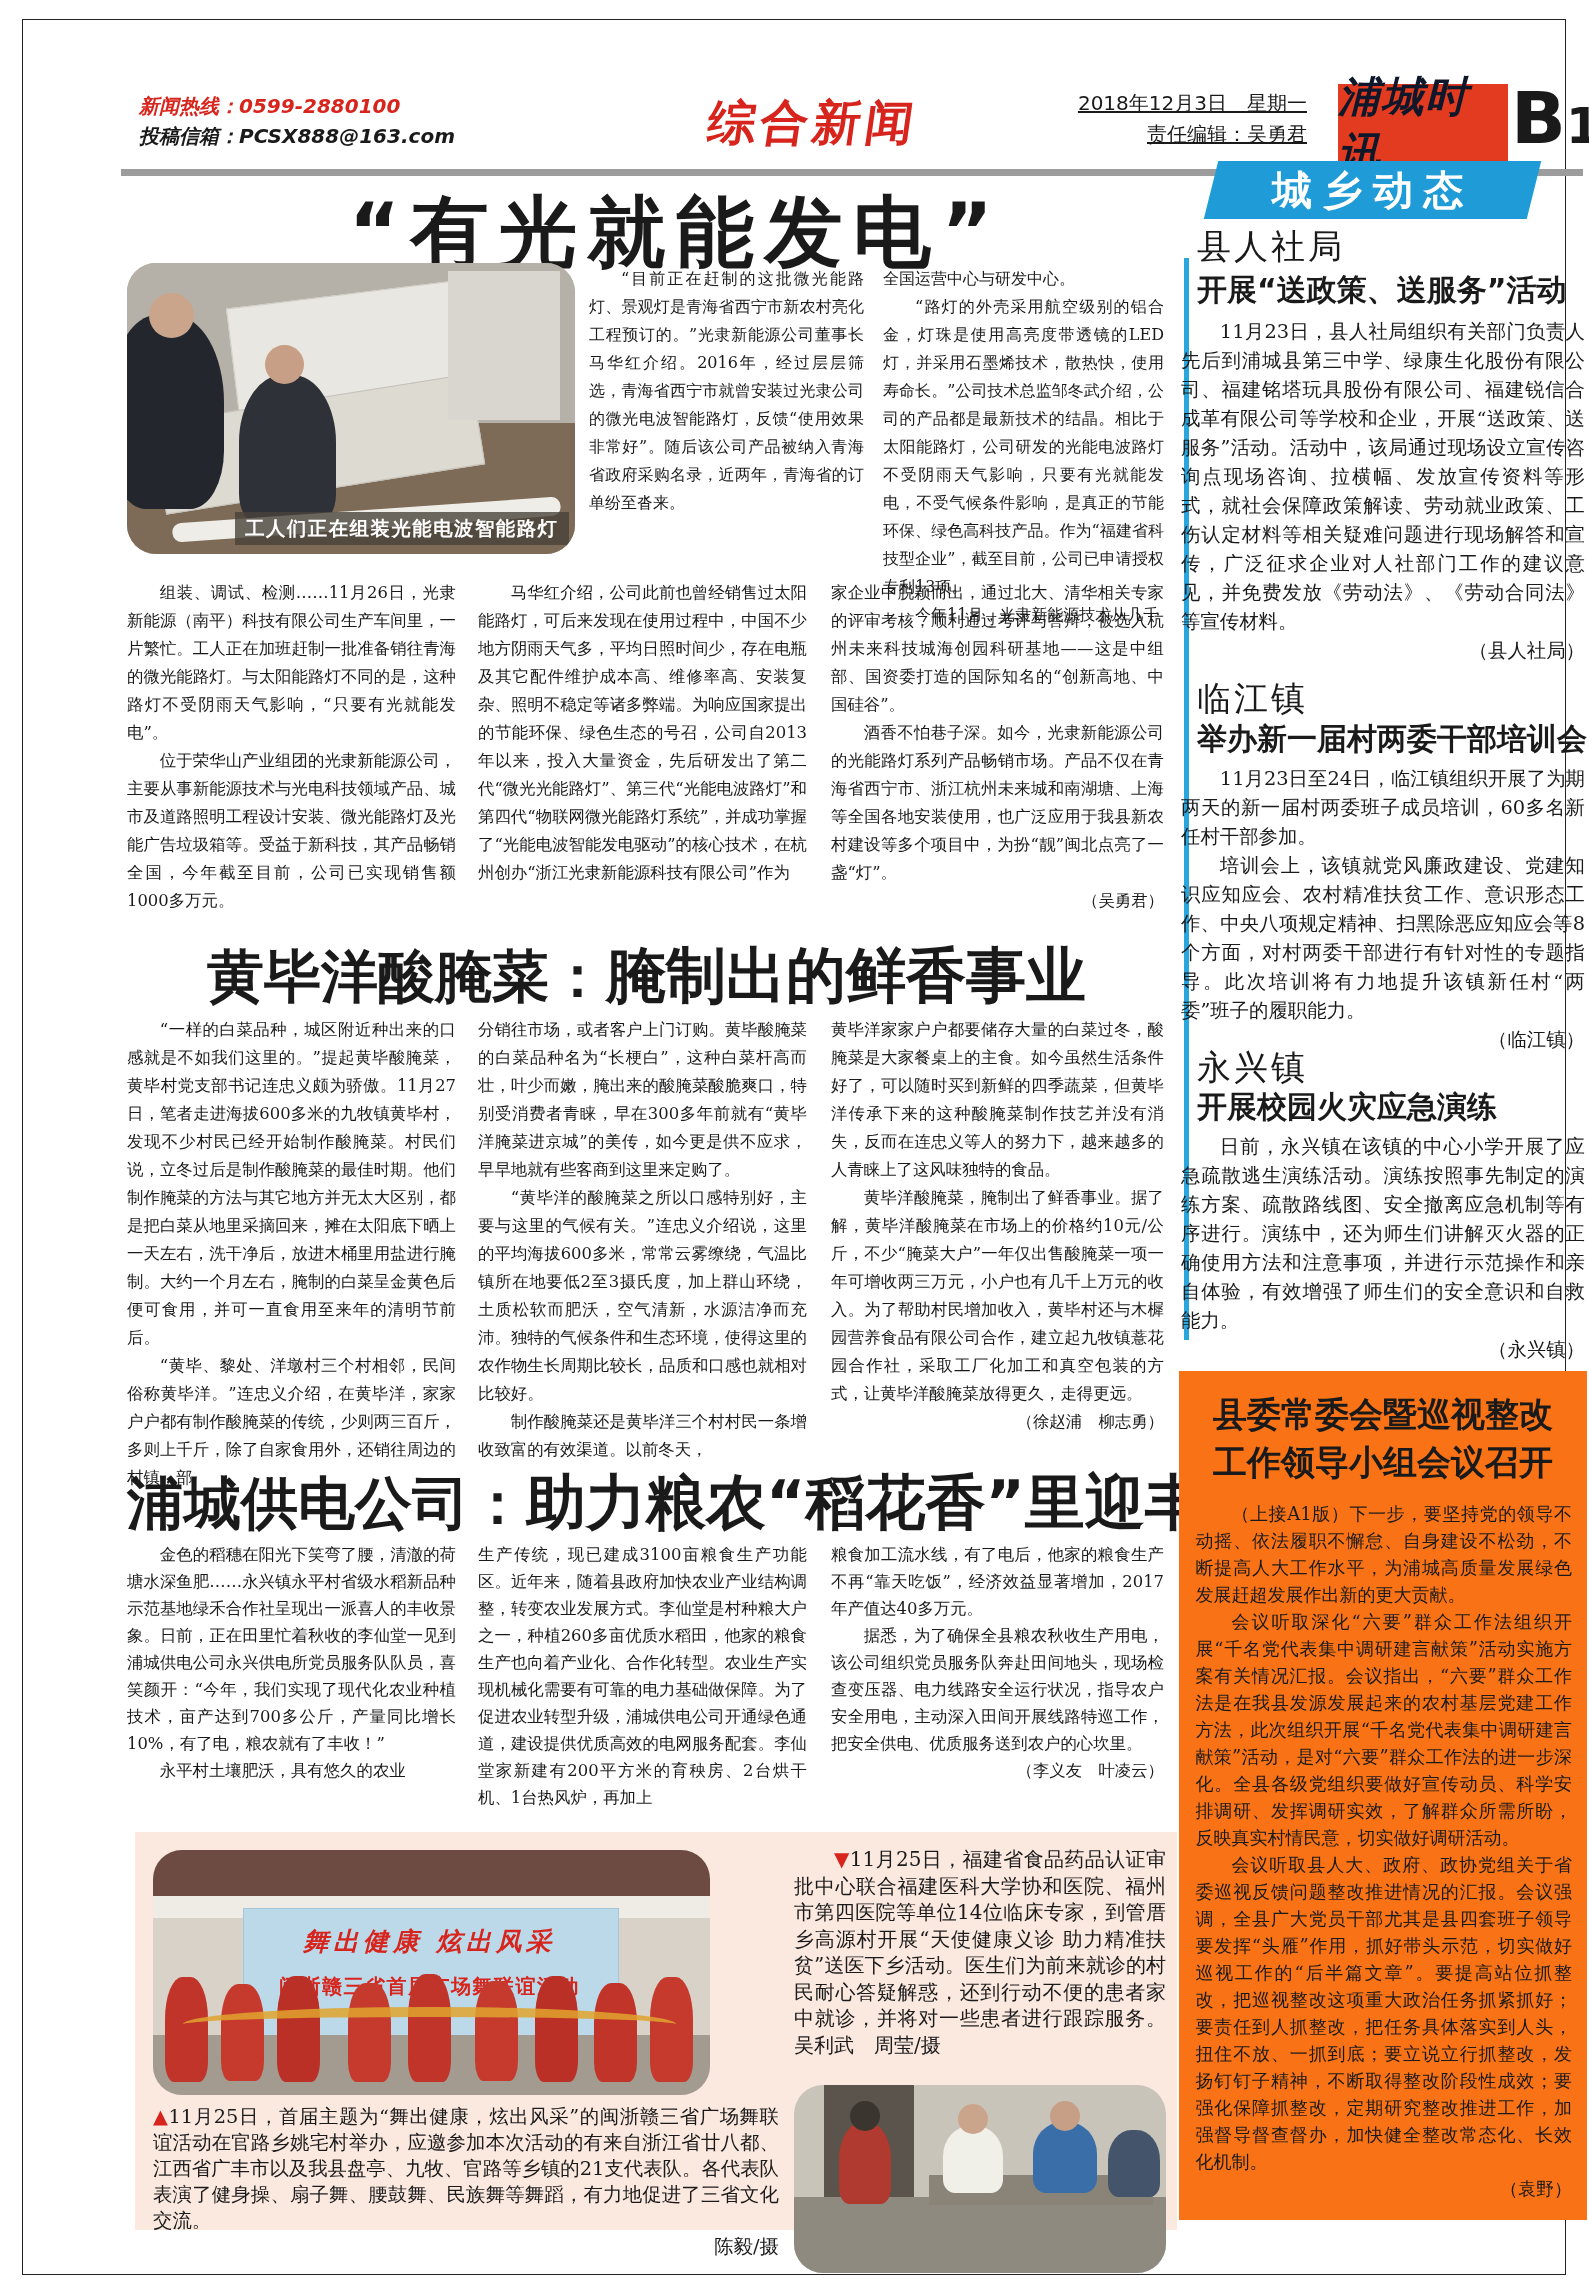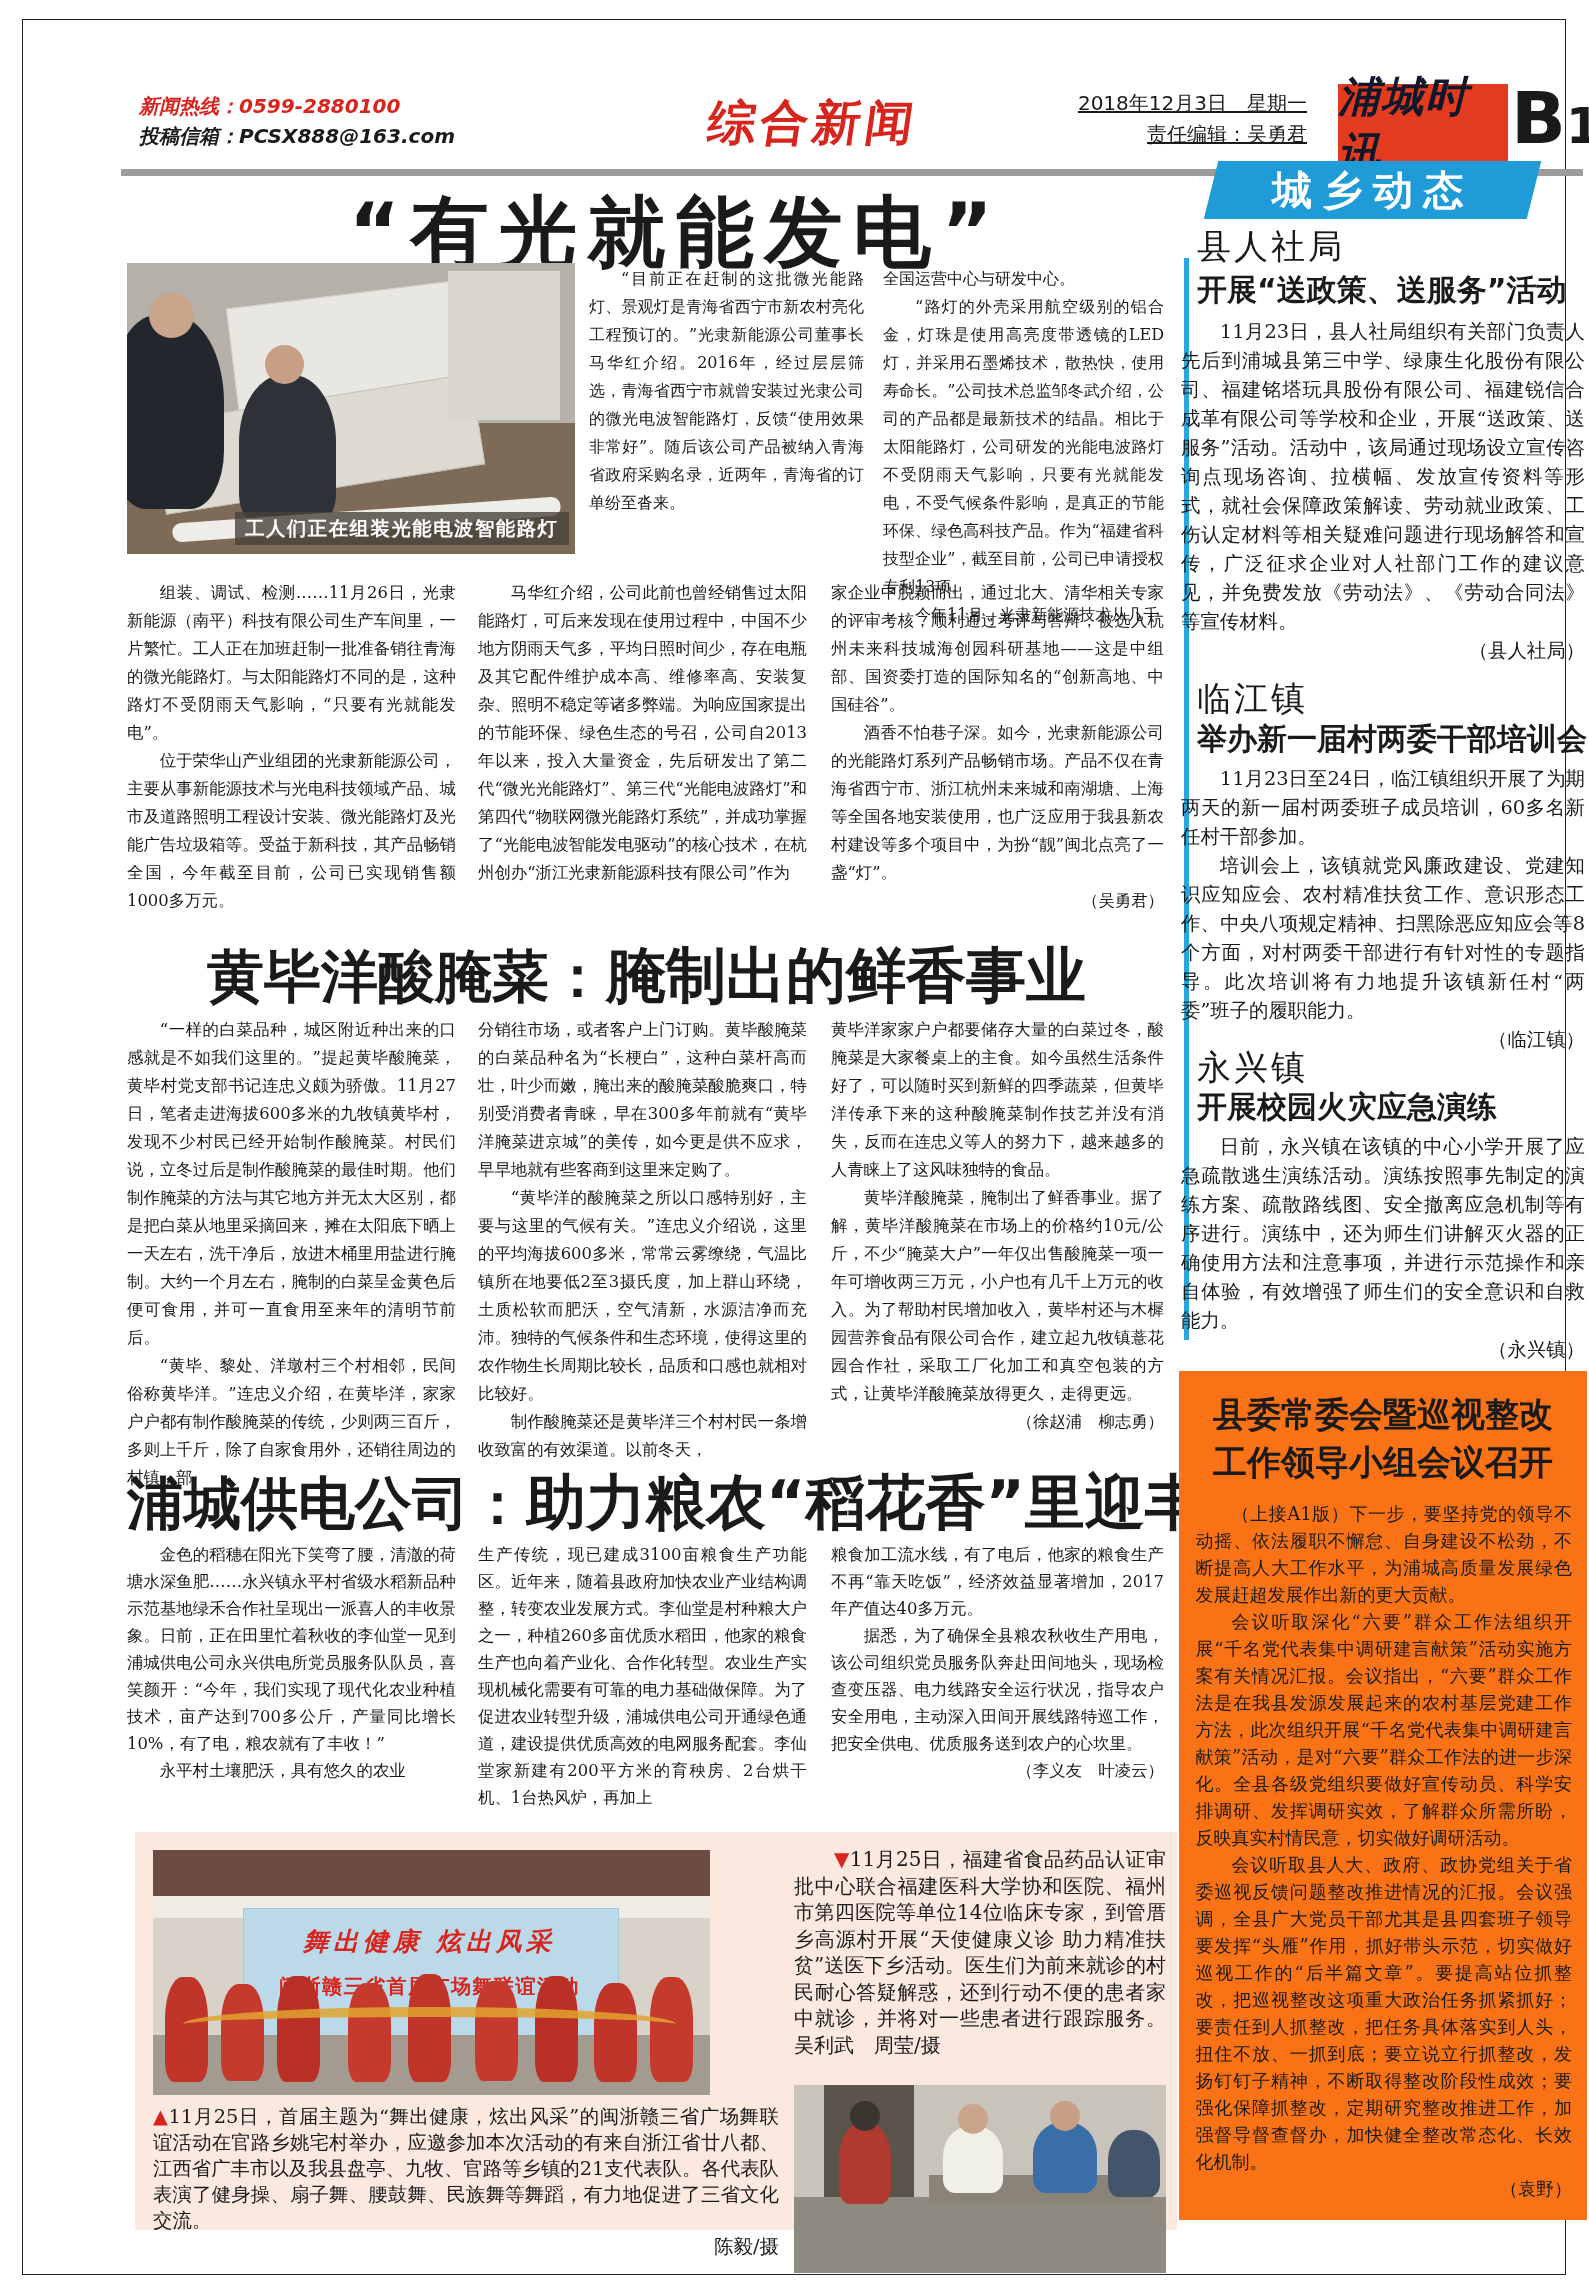--- a/index.html
+++ b/index.html
@@ -17,21 +17,21 @@
   .section-title{font-size:48px;font-weight:bold;letter-spacing:4.5px;transform:skewX(-8deg);}
   .dateblock{font-size:20px;line-height:31px;text-align:right;text-decoration:underline;}
   .masthead{background:#e33b20;color:#0f172a;display:flex;align-items:center;justify-content:center;
             font-style:italic;font-weight:bold;}
   .masthead span{font-size:42px;letter-spacing:1.5px;}
   .pageno{font-weight:800;line-height:1;}
   .rule{background:#9c9c9c;}
   
   .headline1{font-size:78px;font-weight:800;letter-spacing:10.5px;text-align:center;
              font-family:"DejaVu Sans","Liberation Sans",sans-serif;white-space:nowrap;}
-  .photo{background:#aba69e;overflow:hidden;}
+  .photo{background:#aba69e;overflow:hidden;border-radius:29px;}
   .cap-strip{position:absolute;right:6px;bottom:9px;background:rgba(72,66,58,.8);color:#fff;
              font-size:19.4px;font-weight:bold;padding:3px 10.5px;letter-spacing:1.5px;
              font-family:"DejaVu Sans","Liberation Sans",sans-serif;}
   .bodytext{font-size:16.4px;line-height:28px;}
   .bodytext-sm{font-size:16px;line-height:28px;}
   
   .headline-mix{white-space:nowrap;text-align:center;}
   .hl-light{font-size:57px;font-weight:600;font-family:"DejaVu Serif","Liberation Serif",serif;}
   .hl-bold{font-size:60px;font-weight:800;font-family:"DejaVu Sans","Liberation Sans",sans-serif;}
   

